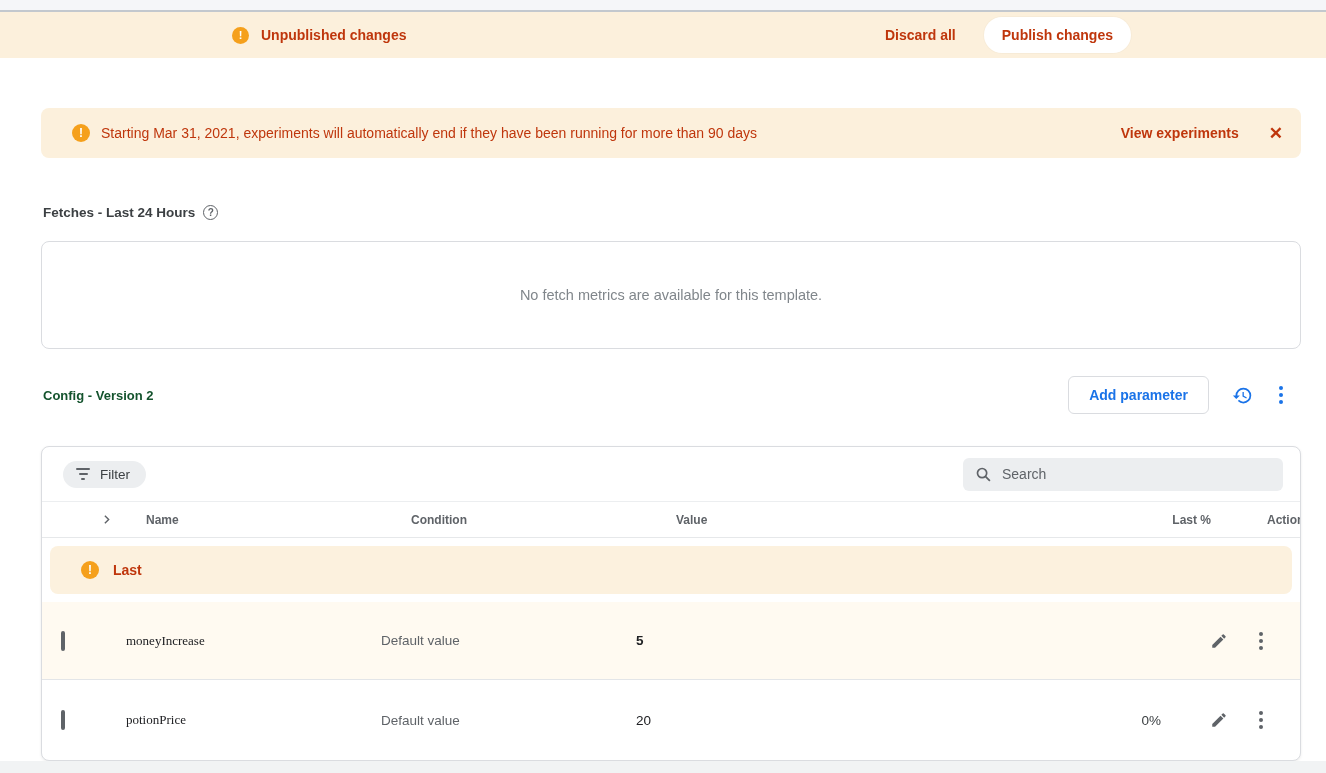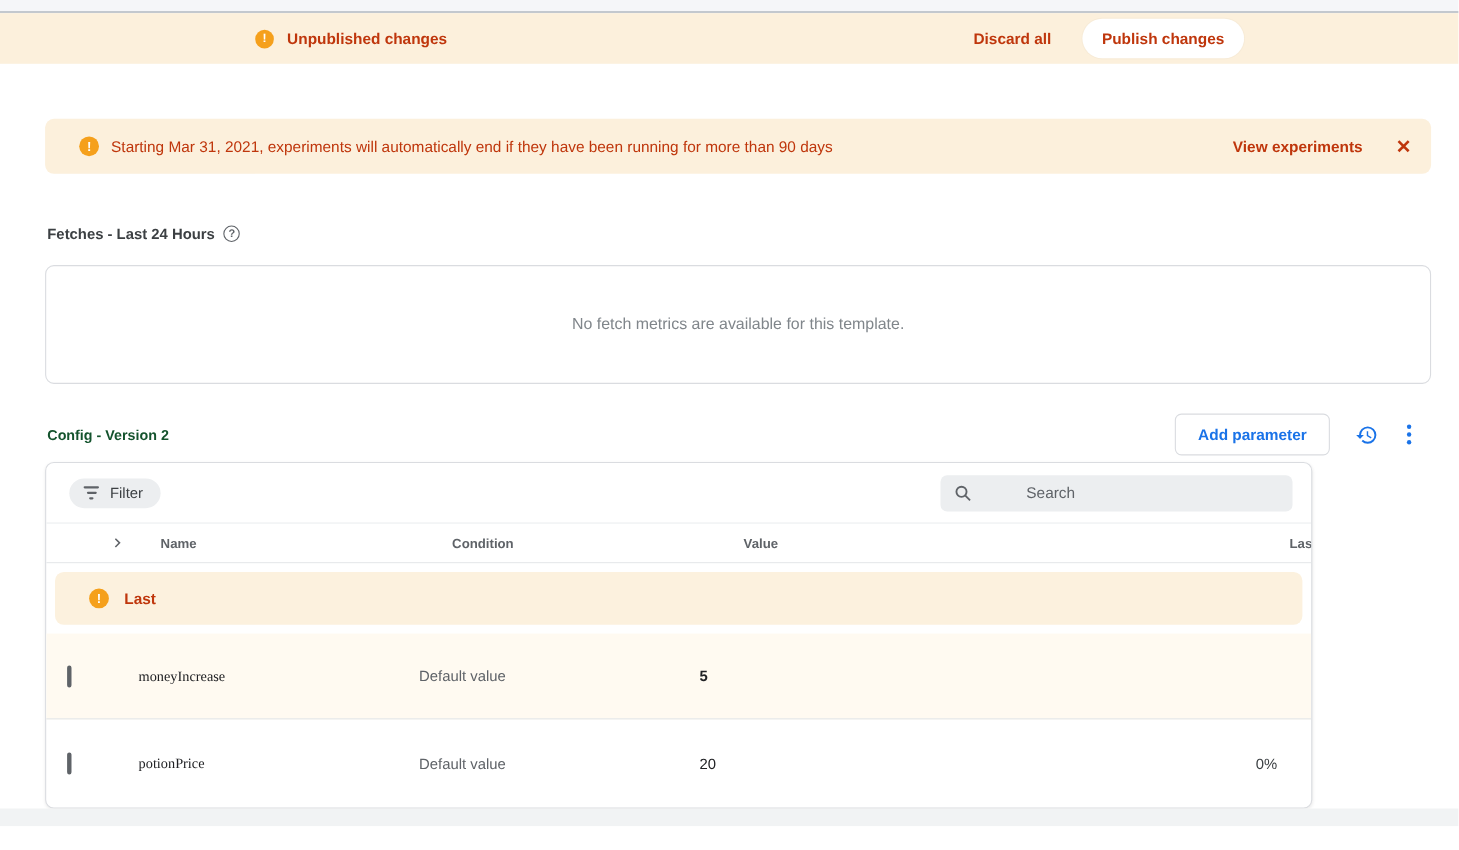--- a/index.html
+++ b/index.html
@@ -74,36 +74,36 @@
     color: #1a73e8; font-weight: bold; font-size: 14px; font-family: inherit;
     padding: 10px 20px; cursor: pointer;
   }
   .history-btn { margin-left: 23px; cursor: pointer; display: flex; }
   .kebab { display: inline-flex; flex-direction: column; gap: 3px; cursor: pointer; padding: 4px; }
   .kebab i { width: 4px; height: 4px; border-radius: 50%; background: #1a73e8; }
   .kebab.gray i { background: #5f6368; width: 4px; height: 4px; }
   .config-actions .kebab { margin-left: 22px; }
   
   .table-card {
-    margin: 6px 25px 0 41px; width: 1152px;
+    margin: 32px 25px 0 41px; width: 1260px;
     border: 1px solid #dadce0; border-radius: 8px; background: #fff;
     box-shadow: 0 1px 3px rgba(0,0,0,0.08); overflow: hidden;
   }
   .table-toolbar { height: 54px; display: flex; align-items: center; padding: 0 17px 0 21px; }
   .filter-chip {
     background: #eceef0; border-radius: 15px; height: 27px; padding: 0 16px 0 13px;
     display: inline-flex; align-items: center; gap: 10px; cursor: pointer;
     color: #3c4043; font-size: 13.5px;
   }
   .filter-icon { display: inline-flex; flex-direction: column; gap: 3px; align-items: center; }
   .filter-icon i { height: 2px; background: #5f6368; border-radius: 1px; display: block; }
   .filter-icon i:nth-child(1){ width: 14px; } .filter-icon i:nth-child(2){ width: 9px; } .filter-icon i:nth-child(3){ width: 4px; }
   .search-box {
     margin-left: auto; width: 320px; height: 33px; background: #eceef0;
-    border-radius: 6px; display: flex; align-items: center; padding: 0 12px; gap: 39px;
+    border-radius: 6px; display: flex; align-items: center; padding: 0 12px;
   }
   .search-box input {
     border: none; background: transparent; outline: none; flex: 1;
     font-family: inherit; font-size: 14px; color: #202124; margin-left: 10px;
   }
   .search-box input::placeholder { color: #5f6368; }
   .grid-row {
     display: grid;
     grid-template-columns: 48px 36px 255px 255px 406px 119px 1fr;
     align-items: center;

